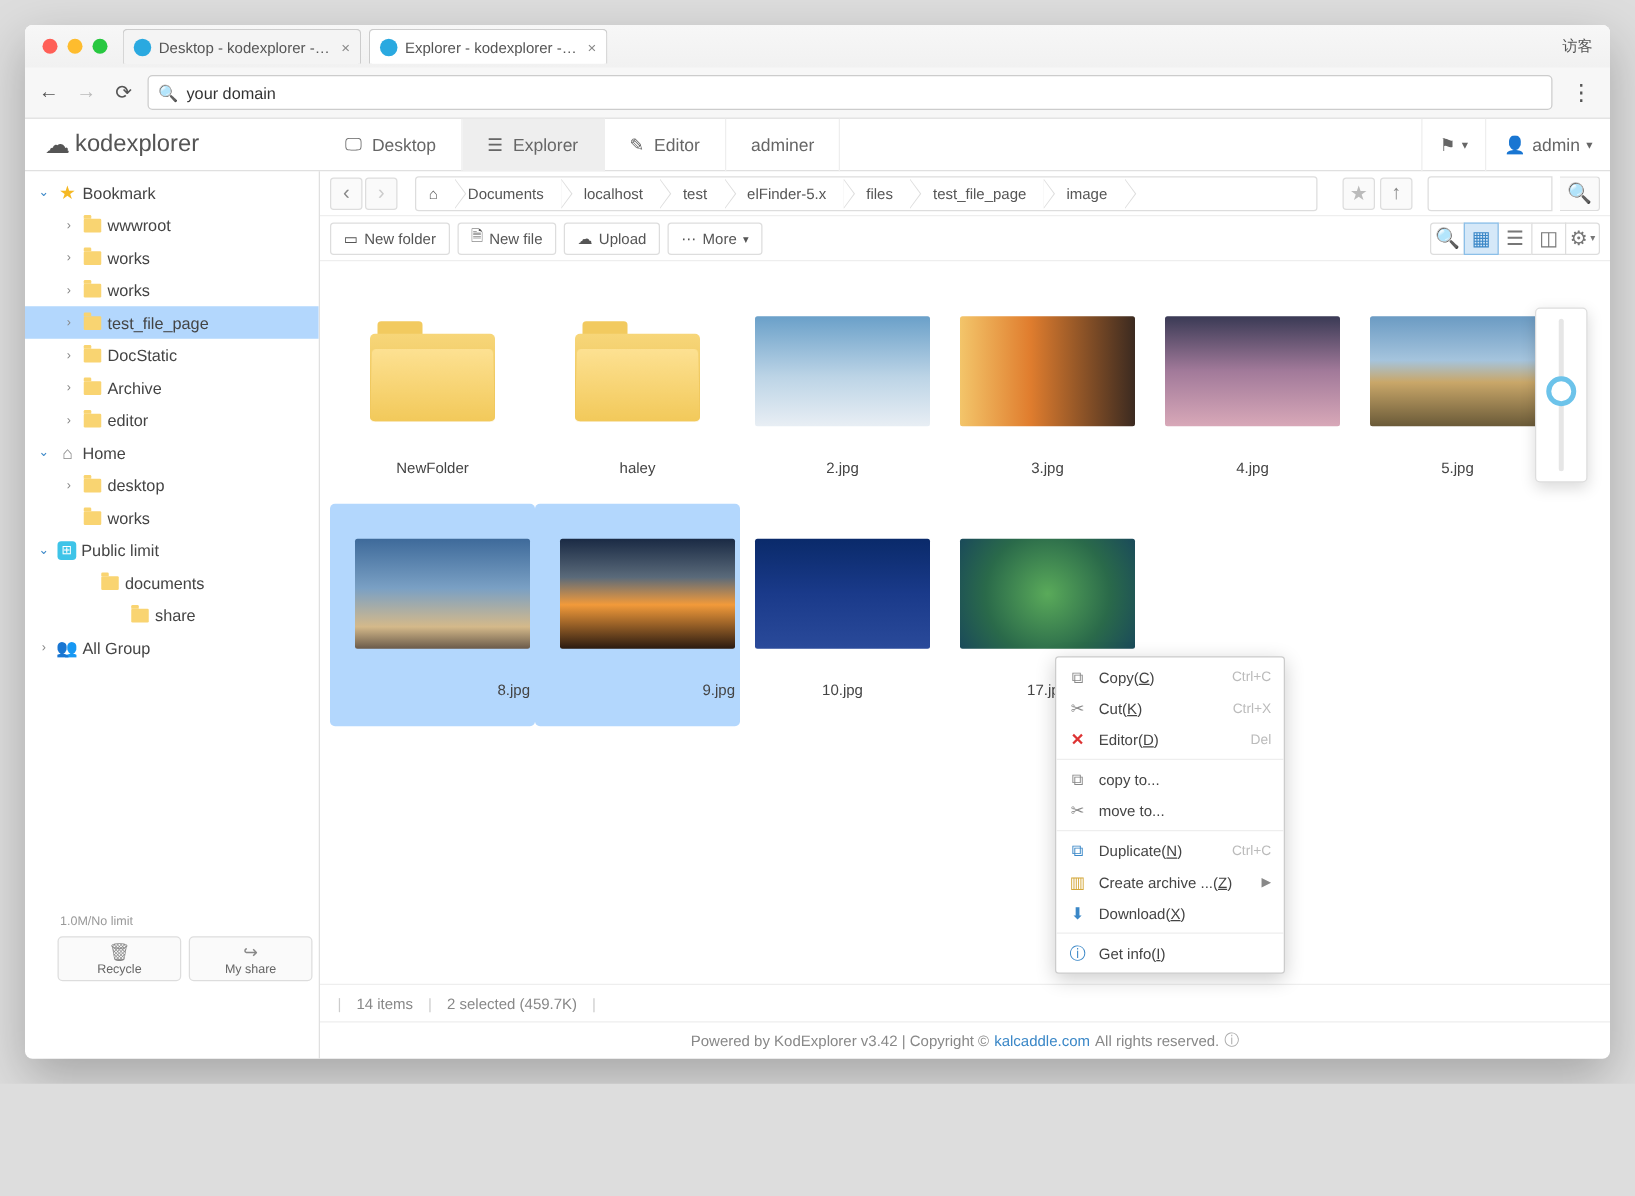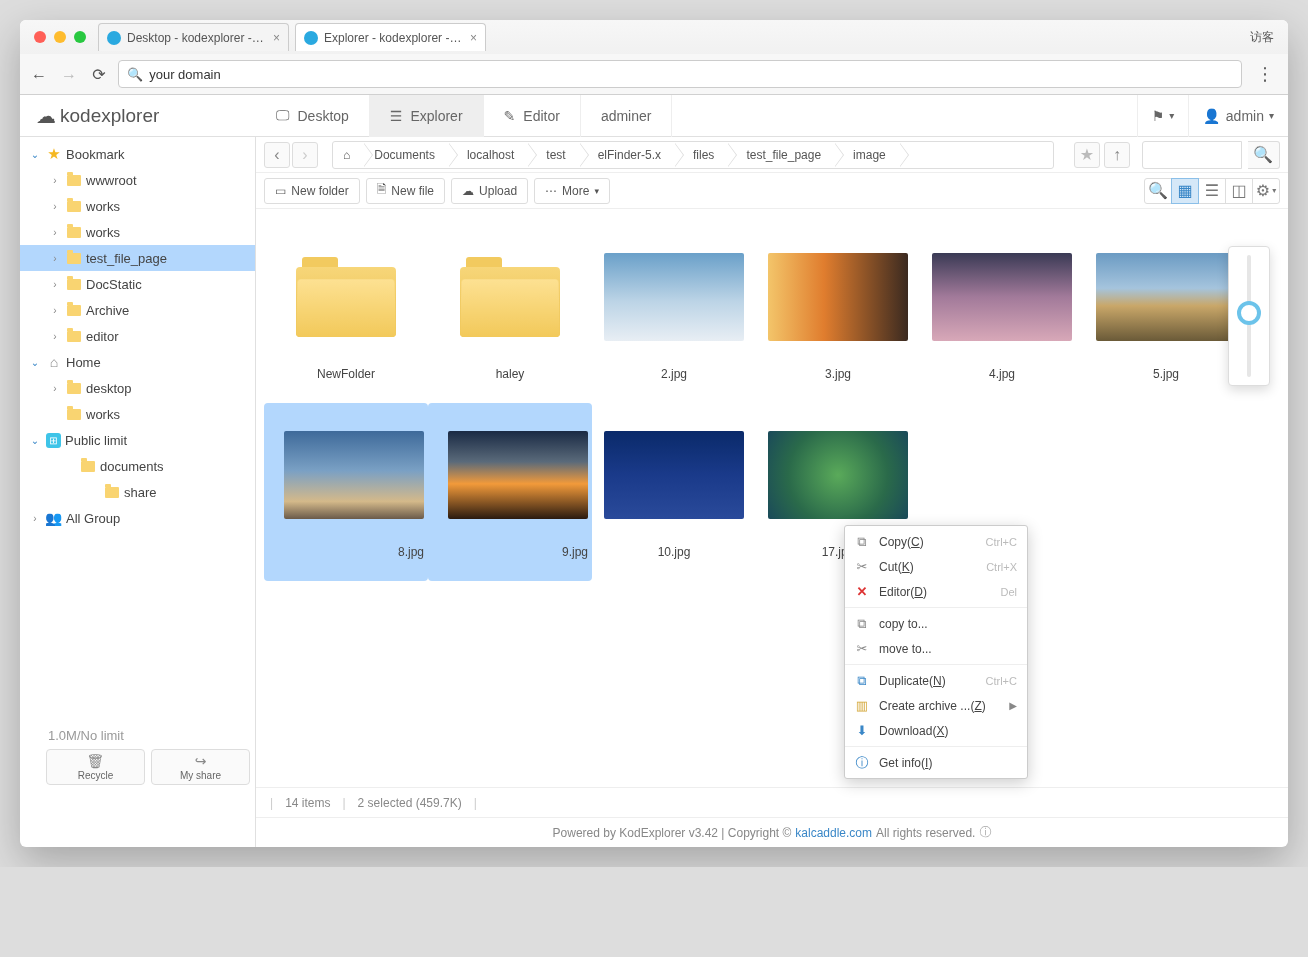--- a/index.html
+++ b/index.html
@@ -68,21 +68,21 @@
 .folder-big .back{position:absolute;bottom:0;width:100px;height:70px;background:linear-gradient(#f7d679,#e9bd4a);border-radius:4px;}
 .folder-big .tab{position:absolute;top:0;left:6px;width:36px;height:14px;background:#f2ca5f;border-radius:3px 3px 0 0;border:none;padding:0;}
 .folder-big .front{position:absolute;bottom:0;width:100px;height:60px;background:linear-gradient(#fde192,#f2c95a);border-radius:4px;transform:perspective(200px) rotateX(6deg);transform-origin:bottom;}
 .img-thumb{width:140px;height:88px;border-radius:2px;}
 .fname{font-size:12px;color:#444;margin-top:6px;text-align:center;}
 .status{height:30px;border-top:1px solid #eee;display:flex;align-items:center;padding:0 14px;font-size:12px;color:#888;gap:12px;}
 .status .sep{color:#ccc;}
 .footer{height:30px;border-top:1px solid #eee;display:flex;align-items:center;justify-content:center;font-size:12px;color:#888;gap:4px;}
 .footer a{color:#3a87c7;text-decoration:none;}
 .side-bottom{position:absolute;bottom:58px;left:20px;width:216px;}
-.quota{font-size:13px;color:#999;padding:2px 8px;}
+.quota{font-size:10px;color:#999;padding:2px 8px;}
 .bottom-btns{display:flex;gap:6px;padding:4px 6px;}
 .bb{flex:1;height:36px;border:1px solid #ddd;border-radius:4px;background:#fafafa;display:flex;flex-direction:column;align-items:center;justify-content:center;font-size:10px;color:#666;cursor:pointer;gap:1px;}
 .bb .ic{font-size:14px;color:#888;}
 .context-menu{position:absolute;left:824px;top:505px;width:184px;background:#fff;border:1px solid #ccc;border-radius:3px;box-shadow:0 4px 16px rgba(0,0,0,.2);z-index:100;padding:3px 0;}
 .cm-item{height:25px;display:flex;align-items:center;padding:0 10px;font-size:12px;color:#444;cursor:pointer;gap:10px;}
 .cm-sep{height:1px;background:#eee;margin:3px 0;}
 .cm-icon{width:14px;display:flex;justify-content:center;color:#888;font-size:13px;}
 .cm-key{margin-left:auto;color:#bbb;font-size:11px;}
 .cm-arrow{margin-left:auto;color:#888;font-size:10px;}
 .zoom-pop{position:absolute;right:18px;top:226px;width:42px;height:140px;background:#fff;border:1px solid #ddd;border-radius:4px;box-shadow:0 4px 12px rgba(0,0,0,.15);z-index:50;display:flex;flex-direction:column;align-items:center;padding:8px 0;}

